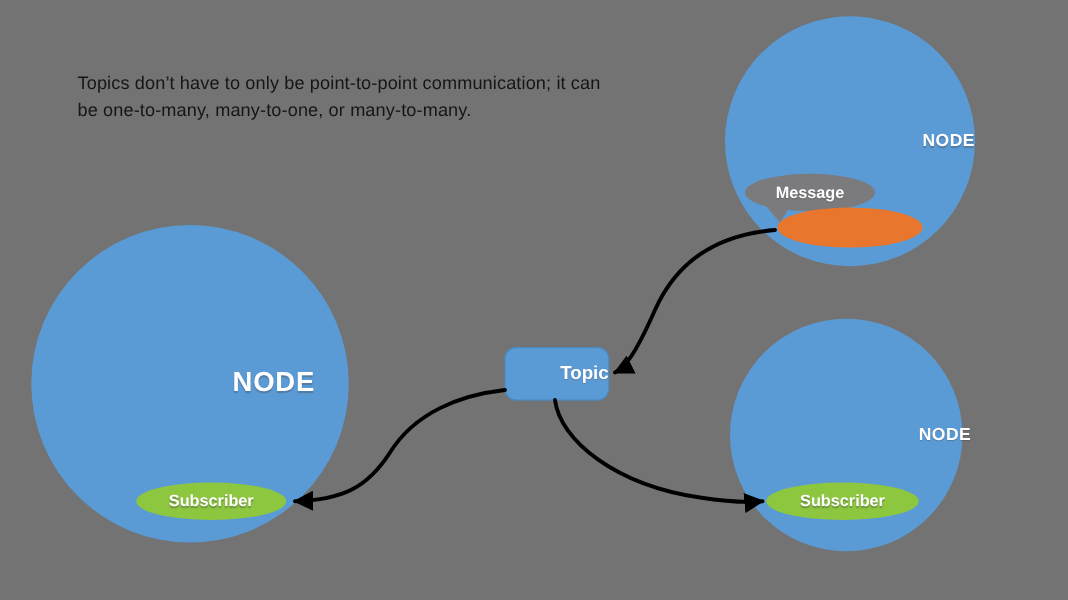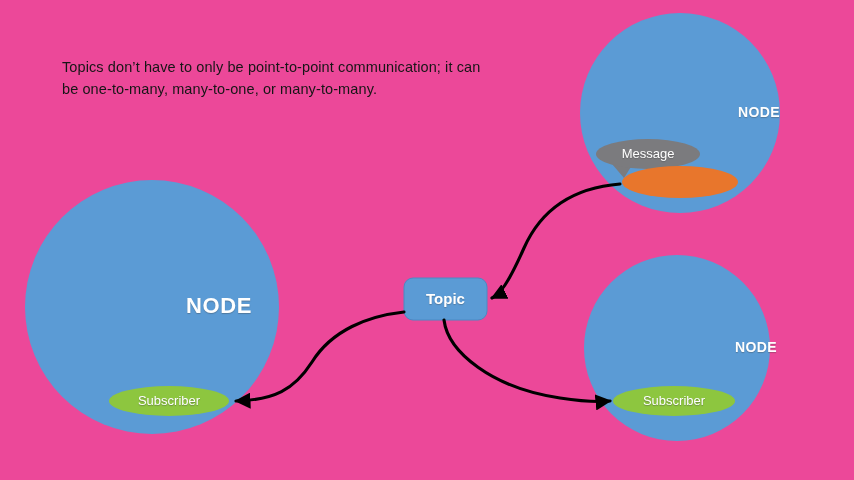--- a/index.html
+++ b/index.html
@@ -8,21 +8,21 @@
     padding: 0;
     background: #ffffff;
   }
   body {
     font-family: "Liberation Sans", sans-serif;
   }
   #slide {
     position: relative;
     width: 854px;
     height: 480px;
-    background: #ec4899;
+    background: #737373;
     overflow: hidden;
   }
   #diagram-svg {
     position: absolute;
     left: 0;
     top: 0;
     width: 854px;
     height: 480px;
   }
   .caption {
@@ -50,34 +50,34 @@
     font-size: 22px;
     letter-spacing: 0.6px;
   }
   .node-label.small {
     font-size: 14px;
     letter-spacing: 0.4px;
   }
   .pill-label {
     position: absolute;
     color: #ffffff;
-    font-weight: normal;
+    font-weight: bold;
     font-family: "Liberation Sans", sans-serif;
     font-size: 13px;
     text-align: center;
     text-shadow: 0 1px 1px rgba(70,70,70,0.45);
     user-select: none;
   }
   .topic-label {
     position: absolute;
     color: #ffffff;
     font-weight: bold;
     font-family: "Liberation Sans", sans-serif;
     font-size: 15px;
-    text-align: center;
+    text-align: right;
     text-shadow: 0 1px 1px rgba(70,70,70,0.35);
     user-select: none;
   }
 </style>
 </head>
 <body>
 
 <div id="slide">
 
   <svg id="diagram-svg" viewBox="0 0 854 480">

